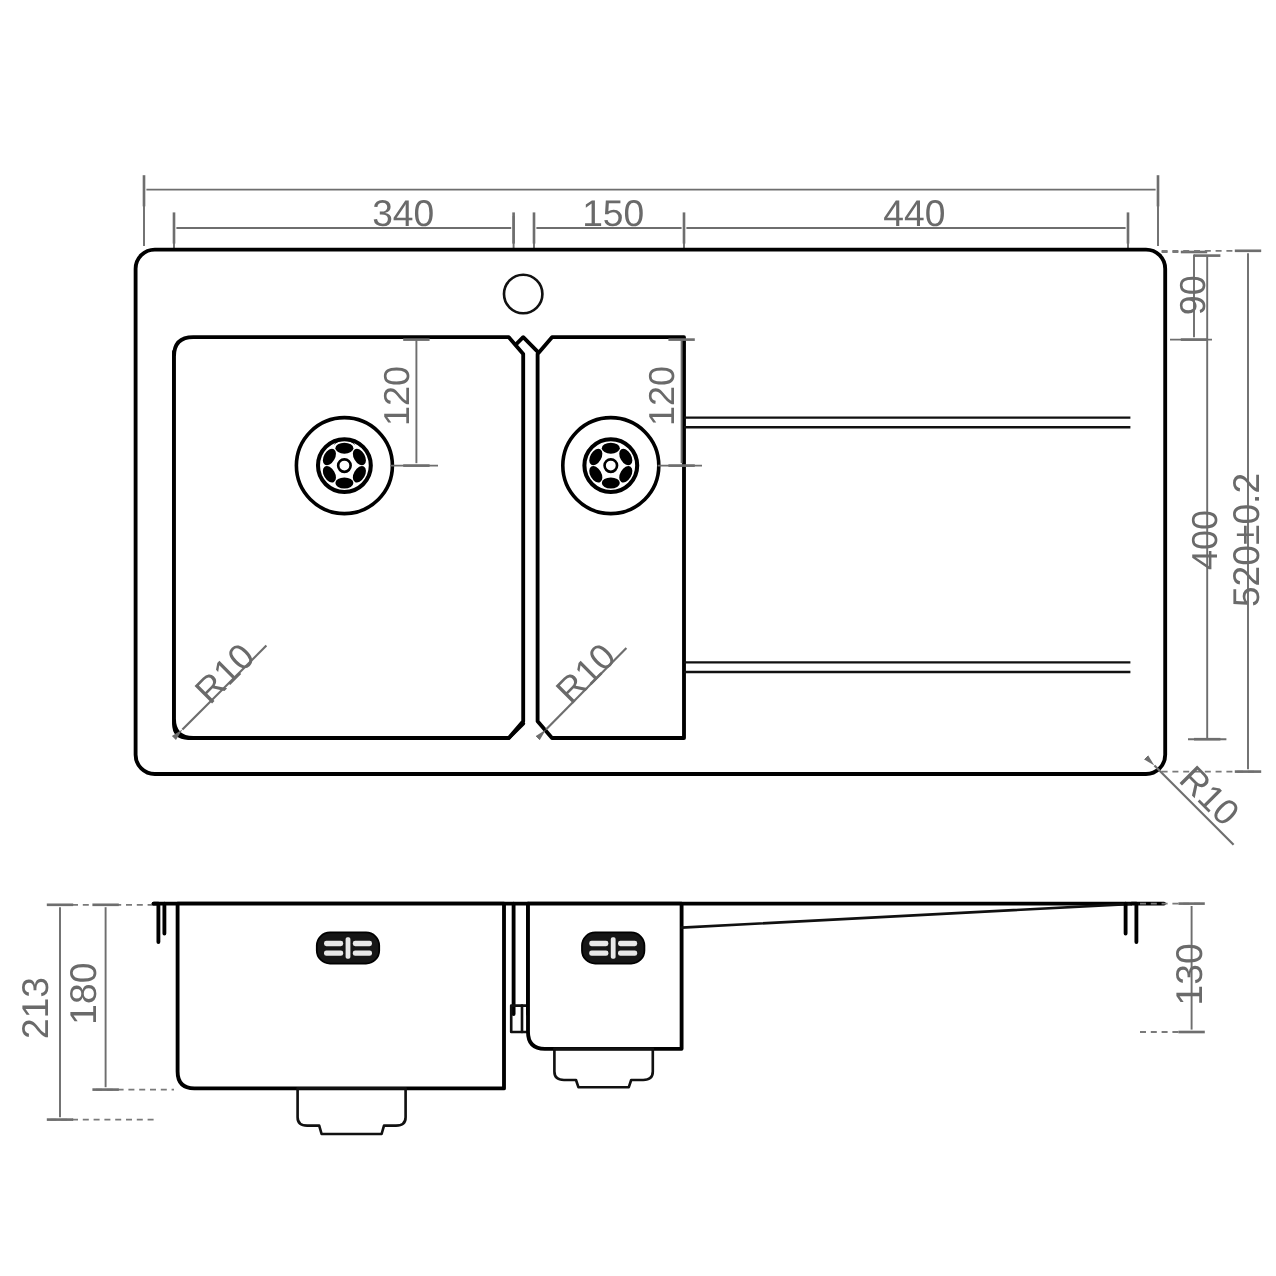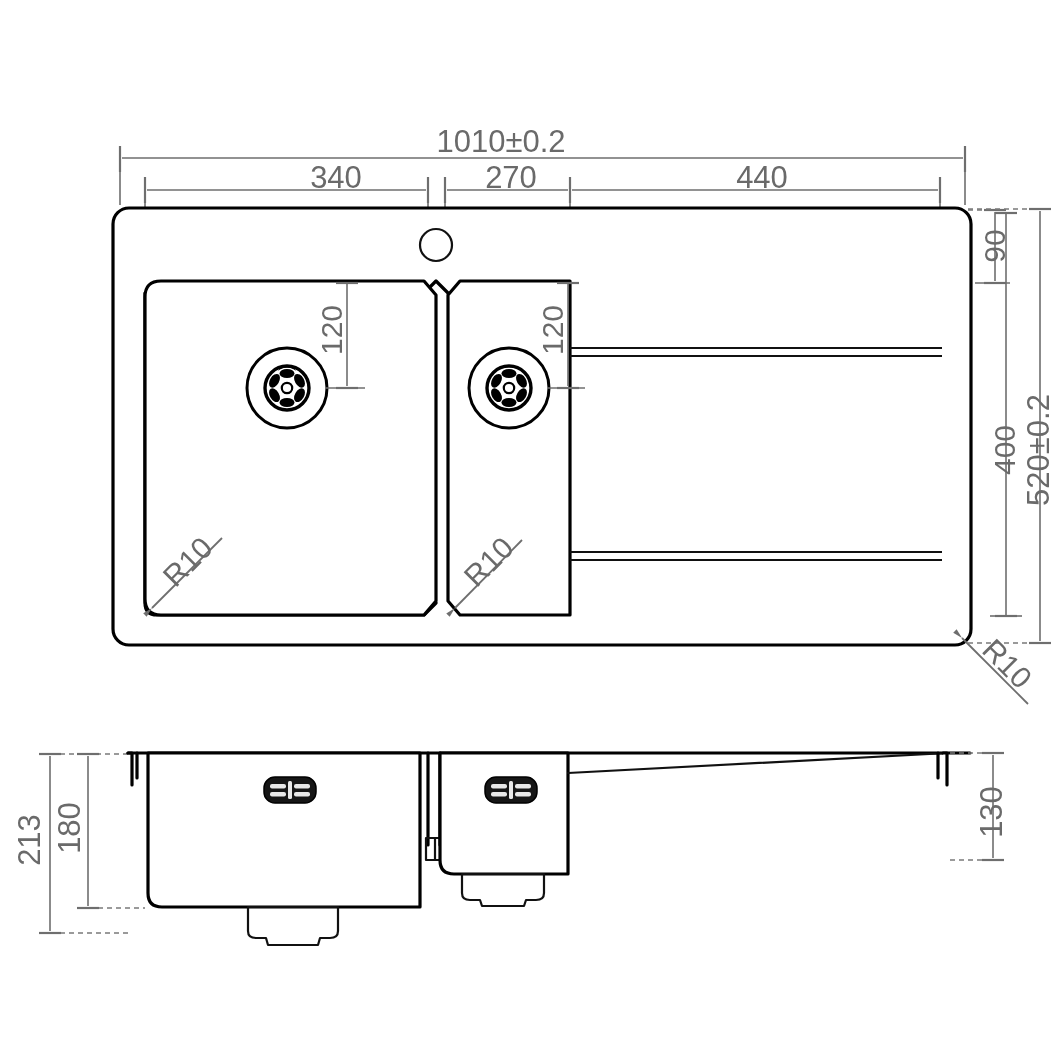--- a/index.html
+++ b/index.html
@@ -377,25 +377,24 @@
     <g>
       <line class="ext-line-dash" x1="950" y1="753" x2="1000" y2="753"></line>
       <line class="ext-line-dash" x1="950" y1="860" x2="1000" y2="860"></line>
       <line class="dim-line" x1="993" y1="755" x2="993" y2="858"></line>
       <line class="tick" x1="982" y1="753" x2="1004" y2="753"></line>
       <line class="tick" x1="982" y1="860" x2="1004" y2="860"></line>
     </g>
 
   </svg>
 
-  <div class="lbl" style="position:absolute; left:501px; top:124px; transform:translateX(-50%); color:#6a6a6a; font-size:31px; white-space:nowrap;">1010±0.2</div>
 
   <div class="lbl" style="position:absolute; left:292px; top:160px; transform:translateX(-50%); color:#6a6a6a; font-size:31px; white-space:nowrap;margin-left:44px;">340</div>
 
-  <div class="lbl" style="position:absolute; left:511px; top:160px; transform:translateX(-50%); color:#6a6a6a; font-size:31px; white-space:nowrap;">270</div>
+  <div class="lbl" style="position:absolute; left:511px; top:160px; transform:translateX(-50%); color:#6a6a6a; font-size:31px; white-space:nowrap;">150</div>
 
   <div class="lbl" style="position:absolute; left:762px; top:160px; transform:translateX(-50%); color:#6a6a6a; font-size:31px; white-space:nowrap;">440</div>
 
   <div class="lbl" style="position:absolute; left:995px; top:246px; transform:translate(-50%,-50%) rotate(-90deg); color:#6a6a6a; font-size:30px; white-space:nowrap;">90</div>
 
   <div class="lbl" style="position:absolute; left:1005px; top:450px; transform:translate(-50%,-50%) rotate(-90deg); color:#6a6a6a; font-size:30px; white-space:nowrap;">400</div>
 
   <div class="lbl" style="position:absolute; left:1039px; top:450px; transform:translate(-50%,-50%) rotate(-90deg); color:#6a6a6a; font-size:31px; white-space:nowrap;">520±0.2</div>
 
   <div class="lbl" style="position:absolute; left:332px; top:330px; transform:translate(-50%,-50%) rotate(-90deg); color:#6a6a6a; font-size:30px; white-space:nowrap;">120</div>

